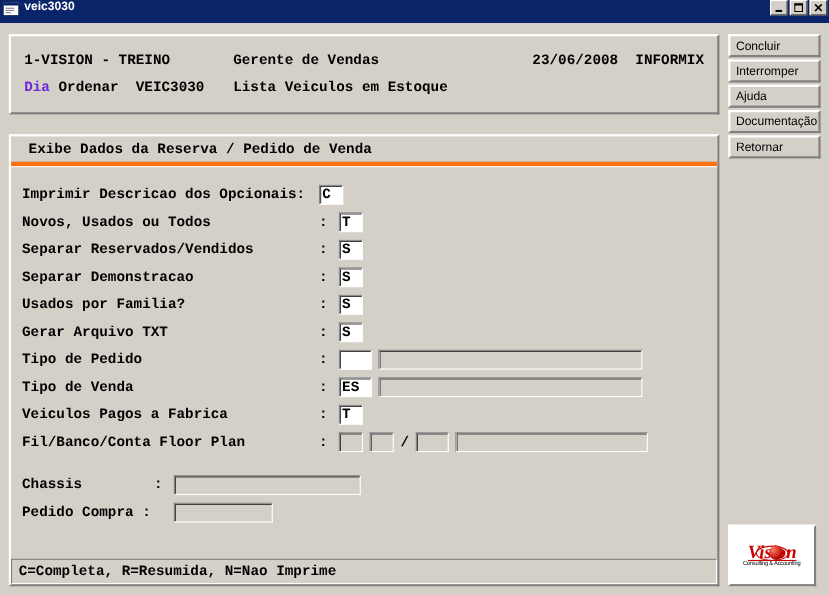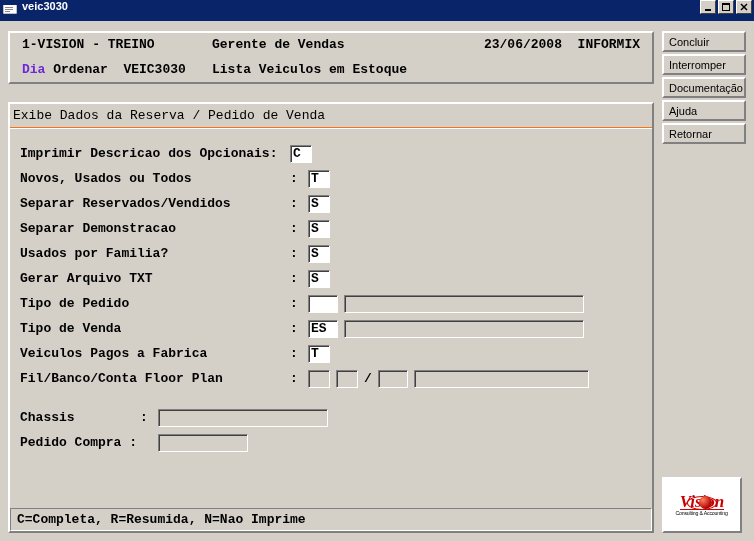--- a/index.html
+++ b/index.html
@@ -66,41 +66,41 @@
   .panel {
     border: 2px solid;
     border-top-color: #FFF;
     border-left-color: #FFF;
     border-right-color: #808080;
     border-bottom-color: #808080;
     background: #D4D0C8;
   }
 
   .header-panel {
-    padding: 0 12px;
+    padding: 10px 12px;
     line-height: 1.9;
     font-weight: bold;
     margin-bottom: 18px;
   }
   .header-row { display: flex; white-space: pre; }
   .hl1 { width: 190px; }
   .hl2 { flex: 1; }
   .hl3 { text-align: center; white-space: nowrap; }
   .dia { color: #6d28d9; }
 
   .form-panel {
     flex: 1;
     display: flex;
     flex-direction: column;
   }
   .subheader {
-    border-bottom: 1px solid #f97316;
+    border-bottom: 4px solid #f97316;
     box-shadow: 0 1px 0 #FFF;
-    padding: 4px 3px;
-    font-weight: normal;
+    padding: 4px 16px;
+    font-weight: bold;
   }
   .form-body {
     padding: 14px 10px 8px 10px;
     font-weight: bold;
     line-height: 2.0;
   }
   .frow { display: flex; align-items: center; height: 24px; margin-bottom: 1px; }
   .flabel { width: 270px; white-space: pre; }
   .fcolon { width: 18px; text-align: left; }
   .fields { display: flex; align-items: center; gap: 6px; flex: 1; }
@@ -354,22 +354,22 @@
 
       </div>
       <div class="hint">C=Completa, R=Resumida, N=Nao Imprime</div>
     </div>
 
   </div>
 
   <div class="rightcol">
     <div class="btn">Concluir</div>
     <div class="btn">Interromper</div>
+    <div class="btn">Ajuda</div>
     <div class="btn">Documentação</div>
-    <div class="btn">Ajuda</div>
     <div class="btn">Retornar</div>
 
     <div class="logo">
       <div class="logo-eye">
         <div class="ellipse"></div>
         <div class="ball"></div>
       </div>
       <div class="logo-text">Vision</div>
       <div class="logo-sub">Consulting &amp; Accounting</div>
     </div>

